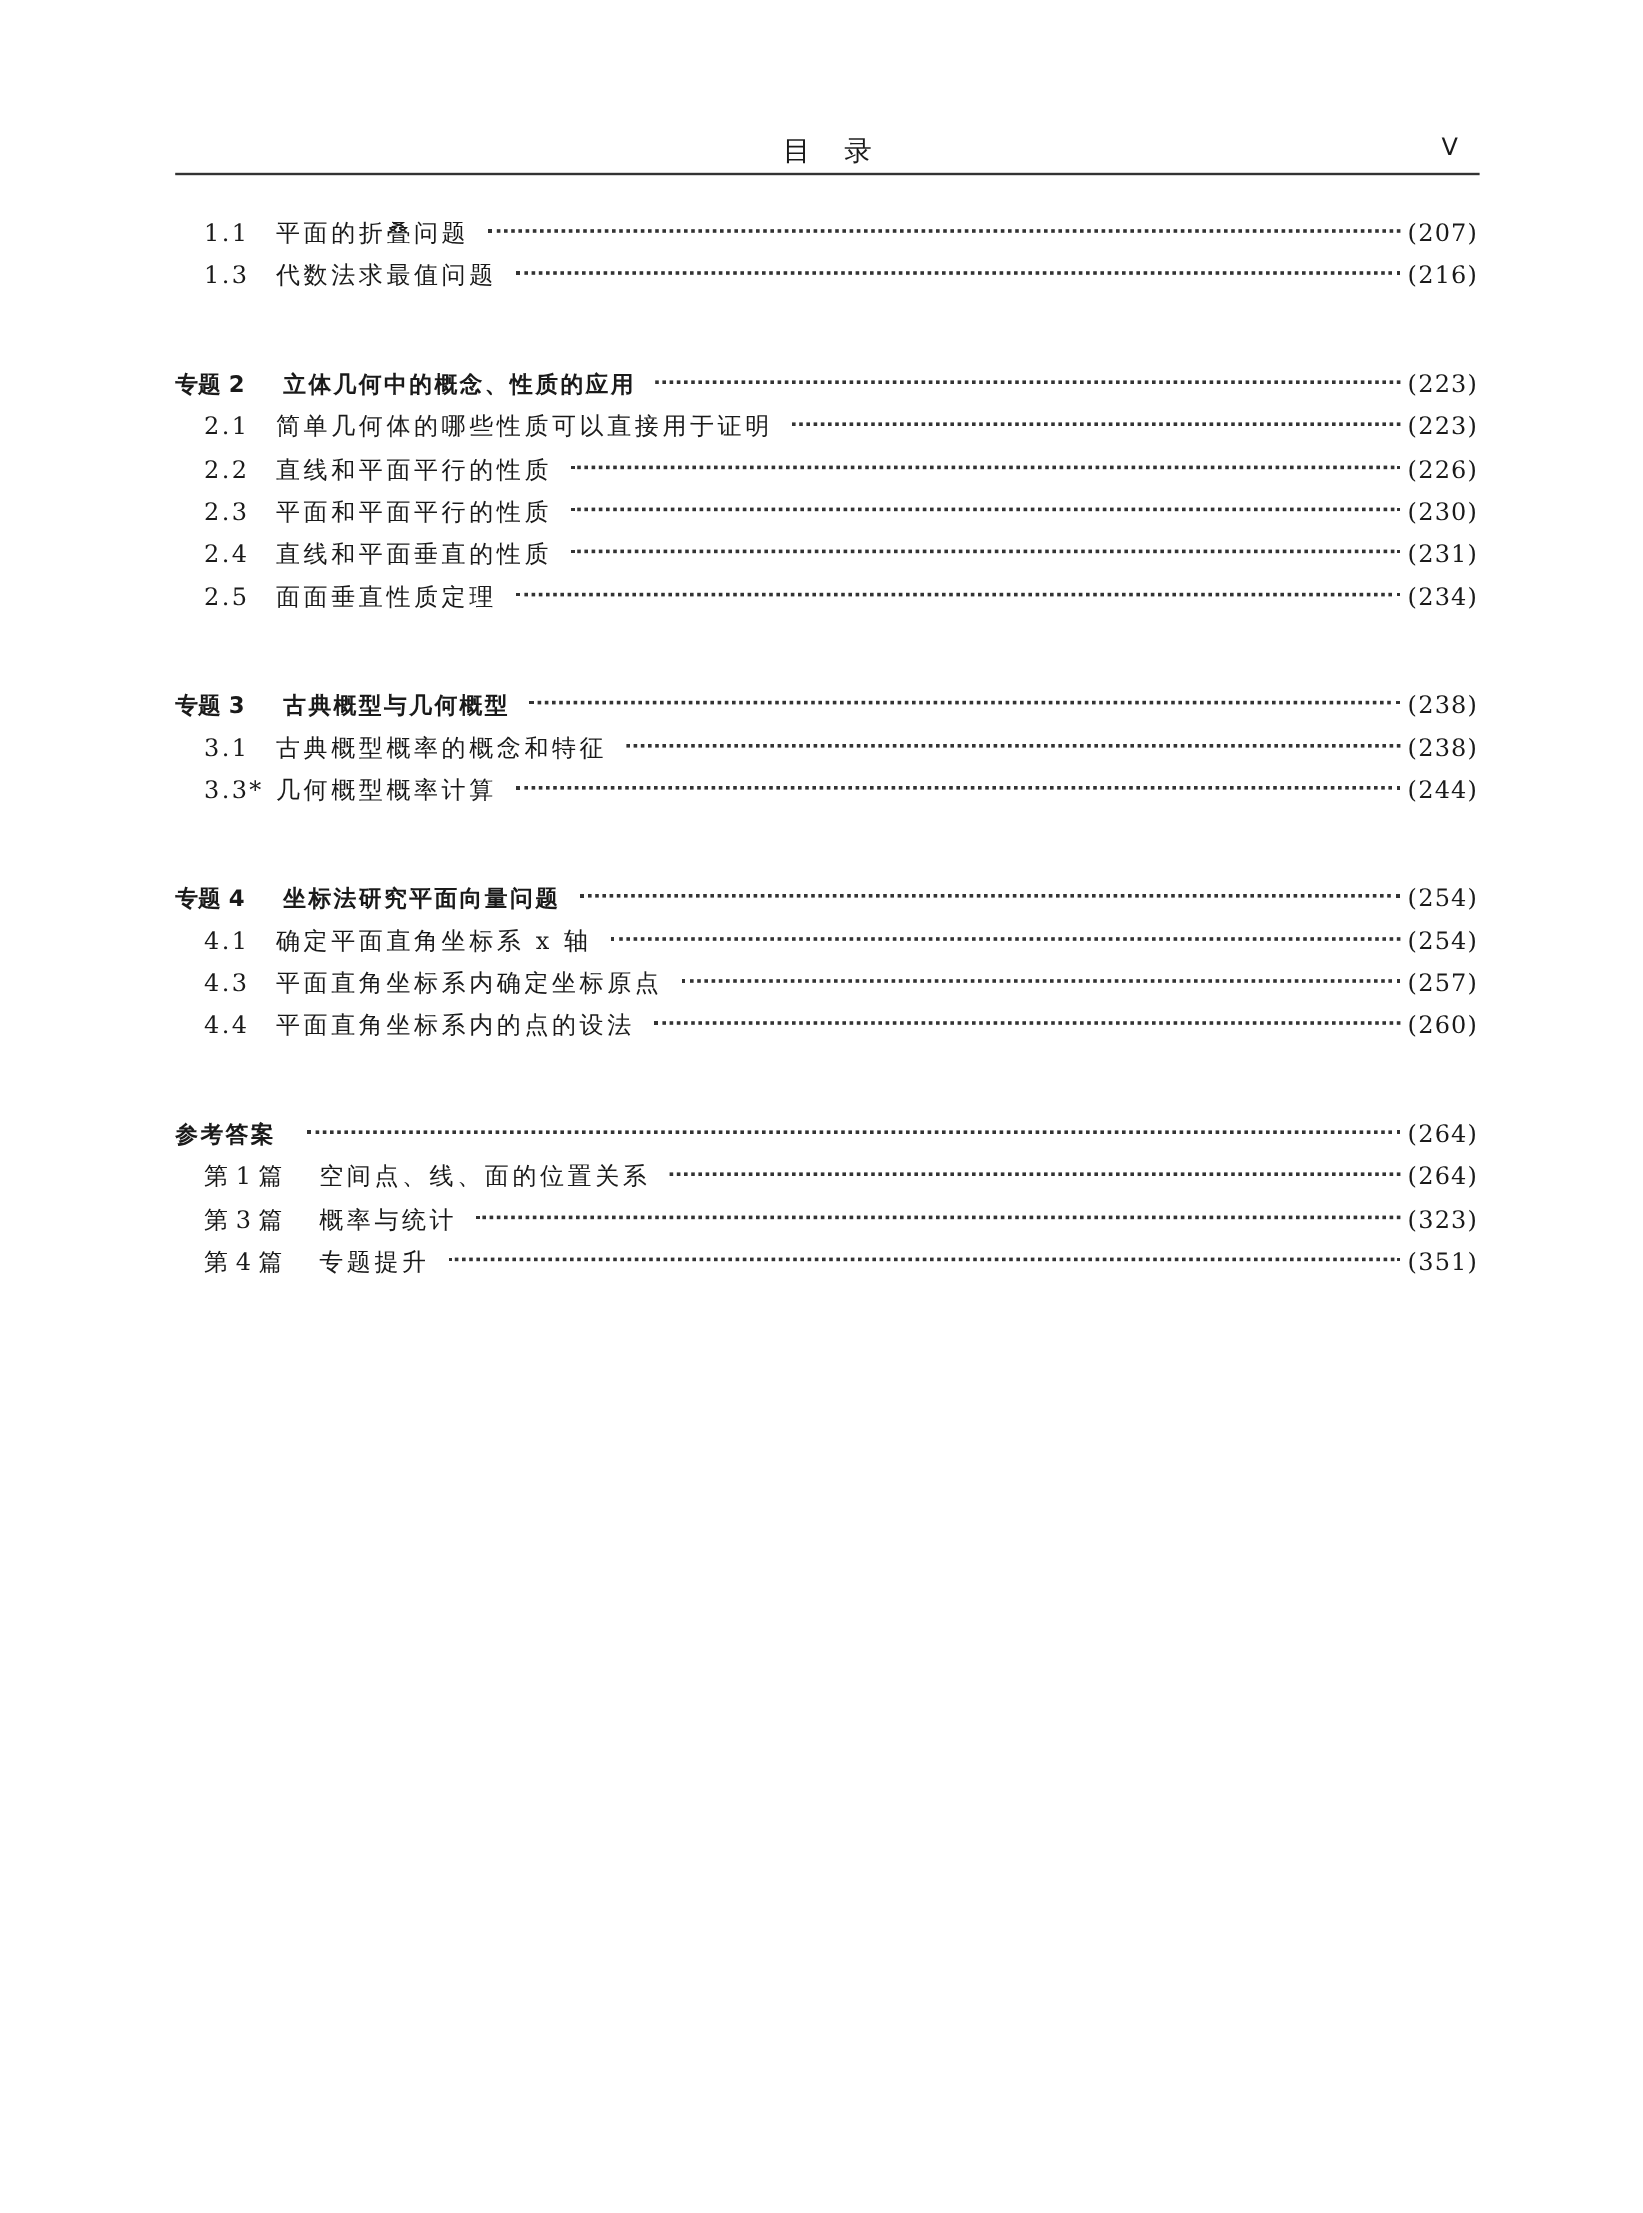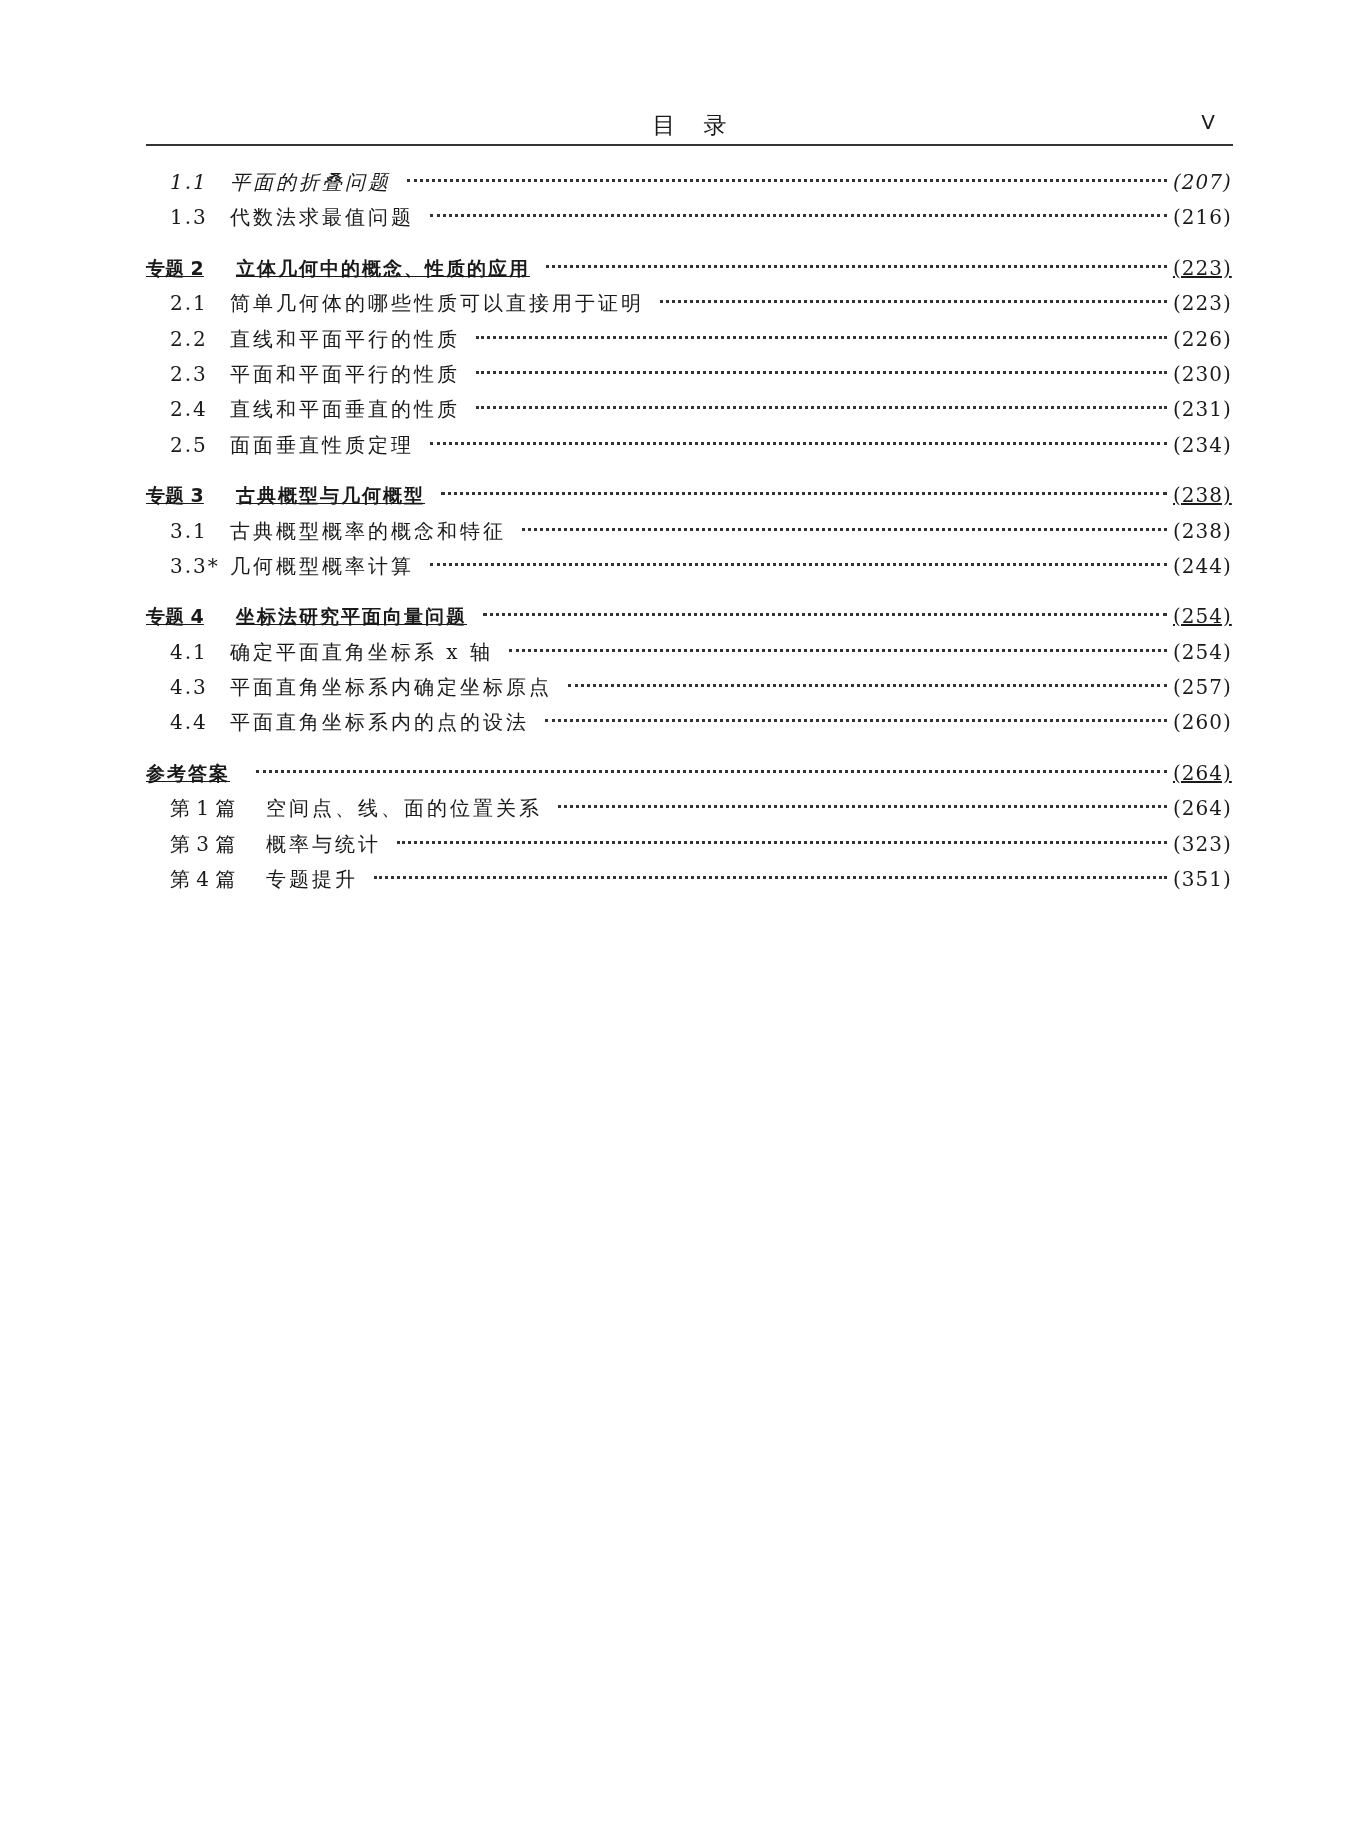--- a/index.html
+++ b/index.html
@@ -22,24 +22,24 @@
     }
     .header-rule {
       position: absolute; left: 146px; top: 144px; width: 1087px; height: 2px;
       background: #333333;
     }
     .toc { position: absolute; left: 146px; top: 166px; width: 1087px; }
     .row {
       display: flex; align-items: baseline; height: 35.4px; font-size: 20px;
       white-space: nowrap;
     }
-    .row.section { margin-top: 15px; font-weight: bold;
-      font-family: "DejaVu Sans", "Liberation Sans", sans-serif; font-size: 19px; text-decoration: underline; }
+    .row.section { margin-top: 55px; font-weight: bold;
+      font-family: "DejaVu Sans", "Liberation Sans", sans-serif; font-size: 19px; }
     .row.section .page { font-weight: normal; font-family: "DejaVu Serif", "Liberation Serif", serif; font-size: 20px; }
-    .row.first { margin-top: 0; font-style: italic; }
+    .row.first { margin-top: 12px; }
     .num { display: inline-block; }
     .row.sub .num { width: 60px; padding-left: 24px; letter-spacing: 2px; }
     .row.section .num { width: 90px; }
     .row.ans .num { width: 96px; padding-left: 24px; }
     .title { letter-spacing: 3px; padding-right: 10px; }
     .row.section .title { letter-spacing: 2px; }
     .leader {
       flex: 1; overflow: hidden; height: 20px; margin: 0 6px;
       border-bottom: 3px dotted #333; transform: translateY(-7px);
       border-image: none;

